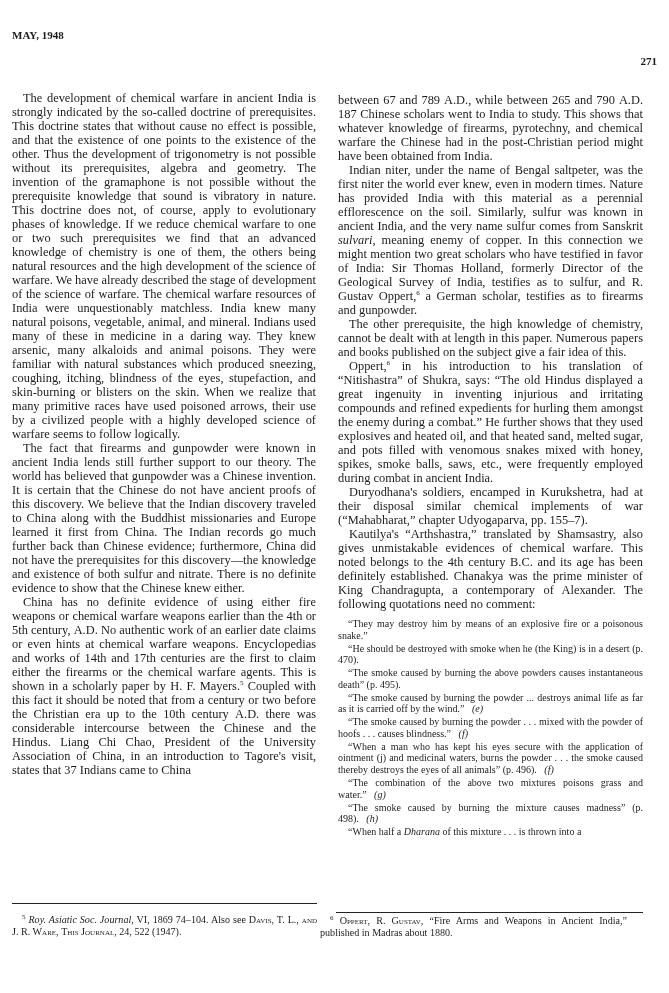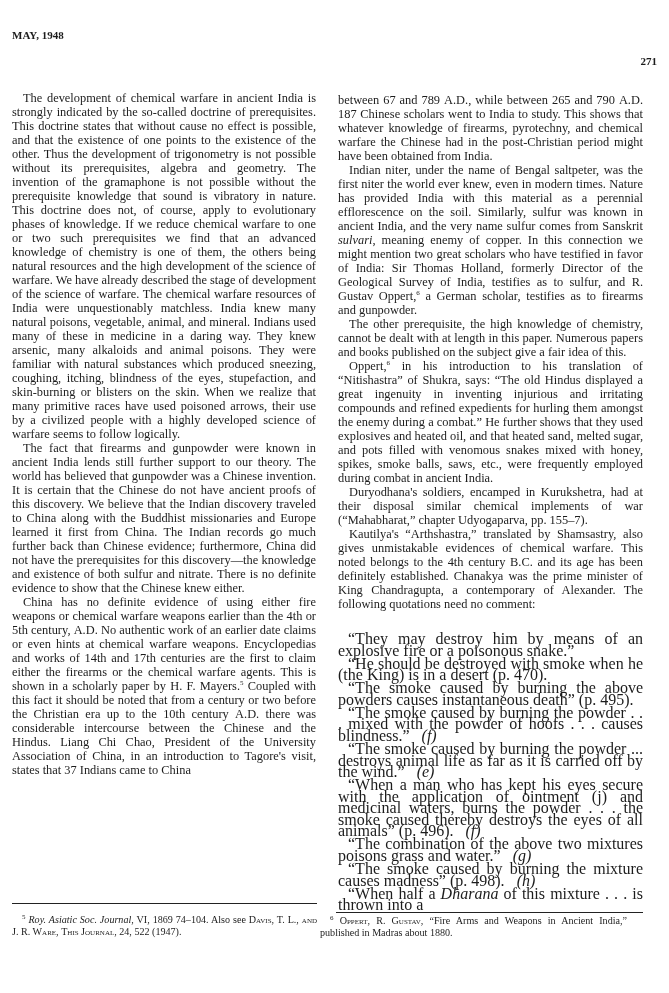--- a/index.html
+++ b/index.html
@@ -9,21 +9,21 @@
             font-family:"Liberation Serif", serif; font-weight:bold; font-size:11px; }
   .header .left { position:absolute; left:0; top:0; }
   .header .right { position:absolute; right:0; top:0;margin-top:26px; }
   .col { position:absolute; top:91px; font-family:"Liberation Serif", serif;
          font-size:12.4px; line-height:14px; text-align:justify; }
   .col.left { left:12px; width:304px; }
   .col.right { left:338px; width:305px; top:93px; }
   .section-title { font-weight:bold; font-size:10.8px; letter-spacing:0.1px; margin:0 0 18px 0; }
   p { margin:0; text-indent:11px; }
   p.noindent { text-indent:0; }
-  .quotes { margin-top:22px; font-size:16px; line-height:11.6px; }
+  .quotes { margin-top:7px; font-size:10px; line-height:11.6px; }
   .quotes p { text-indent:10px; margin-bottom:1.4px; }
   .sc { font-variant:small-caps; }
   .fnrule { position:absolute; height:0; border-top:1px solid #222; }
   .footnote { position:absolute; font-family:"Liberation Serif", serif;
               font-size:10.1px; line-height:11.8px; text-align:justify; }
   .footnote p { text-indent:10px; }
   sup { font-size:7px; line-height:0; }
 </style>
 </head>
 <body>
@@ -49,22 +49,22 @@
   <p><span>Indian niter, under the name of Bengal saltpeter, was the first niter the world ever knew, even in modern times. Nature has provided India with this material as a perennial efflorescence on the soil. Similarly, sulfur was known in ancient India, and the very name sulfur comes from Sanskrit </span><i>sulvari</i><span>, meaning enemy of copper. In this connection we might mention two great scholars who have testified in favor of India: Sir Thomas Holland, formerly Director of the Geological Survey of India, testifies as to sulfur, and R. Gustav Oppert,</span><sup>6</sup><span> a German scholar, testifies as to firearms and gunpowder.</span></p>
   <p>The other prerequisite, the high knowledge of chemistry, cannot be dealt with at length in this paper. Numerous papers and books published on the subject give a fair idea of this.</p>
   <p><span>Oppert,</span><sup>6</sup><span> in his introduction to his translation of “Nitishastra” of Shukra, says: “The old Hindus displayed a great ingenuity in inventing injurious and irritating compounds and refined expedients for hurling them amongst the enemy during a combat.” He further shows that they used explosives and heated oil, and that heated sand, melted sugar, and pots filled with venomous snakes mixed with honey, spikes, smoke balls, saws, etc., were frequently employed during combat in ancient India.</span></p>
   <p>Duryodhana's soldiers, encamped in Kurukshetra, had at their disposal similar chemical implements of war (“Mahabharat,” chapter Udyogaparva, pp. 155–7).</p>
   <p><span>Kautilya's “Arthshastra,” translated by Shamsastry, also gives unmistakable evidences of chemical warfare. This noted belongs to the 4th century </span><span class="sc">B.C.</span><span> and its age has been definitely established. Chanakya was the prime minister of King Chandragupta, a contemporary of Alexander. The following quotations need no comment:</span></p>
 
   <div class="quotes">
     <p><span>“They may destroy him by means of an explosive fire or a poisonous snake.”</span></p>
     <p><span>“He should be destroyed with smoke when he (the King) is in a desert (p. 470).</span></p>
     <p><span>“The smoke caused by burning the above powders causes instantaneous death” (p. 495).</span></p>
+    <p><span>“The smoke caused by burning the powder ... destroys animal life as far as it is carried off by the wind.”</span>&nbsp;&nbsp;&nbsp;<i>(e)</i></p>
     <p><span>“The smoke caused by burning the powder . . . mixed with the powder of hoofs . . . causes blindness.”</span>&nbsp;&nbsp;&nbsp;<i>(f)</i></p>
-    <p><span>“The smoke caused by burning the powder ... destroys animal life as far as it is carried off by the wind.”</span>&nbsp;&nbsp;&nbsp;<i>(e)</i></p>
     <p><span>“When a man who has kept his eyes secure with the application of ointment (j) and medicinal waters, burns the powder . . . the smoke caused thereby destroys the eyes of all animals” (p. 496).</span>&nbsp;&nbsp;&nbsp;<i>(f)</i></p>
     <p><span>“The combination of the above two mixtures poisons grass and water.”</span>&nbsp;&nbsp;&nbsp;<i>(g)</i></p>
     <p><span>“The smoke caused by burning the mixture causes madness” (p. 498).</span>&nbsp;&nbsp;&nbsp;<i>(h)</i></p>
     <p><span>“When half a </span><i>Dharana</i><span> of this mixture . . . is thrown into a</span></p>
   </div>
 </div>
 
 <div class="fnrule" style="left:336px; width:307px; top:912px;"></div>
 <div class="footnote" style="left:320px; width:307px; top:915px;">
   <p><sup>6</sup> <span class="sc">Oppert, R. Gustav</span><span>, “Fire Arms and Weapons in Ancient India,” published in Madras about 1880.</span></p>

